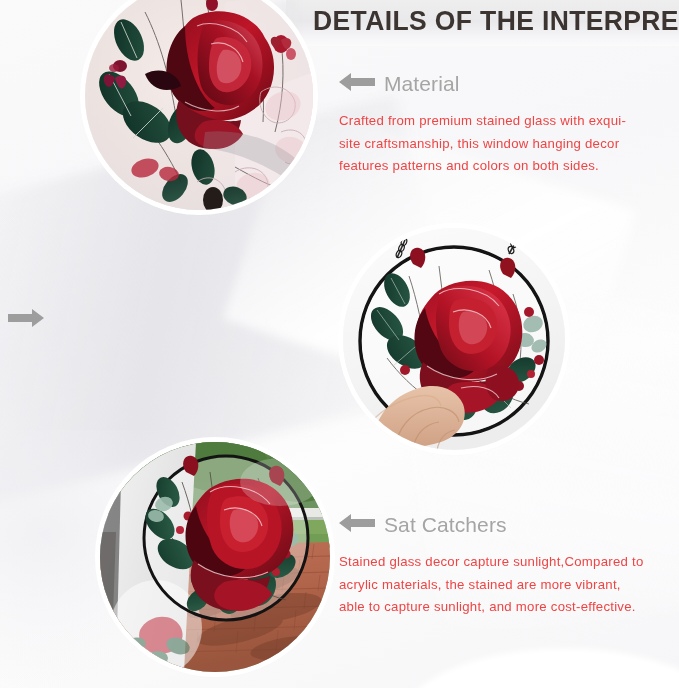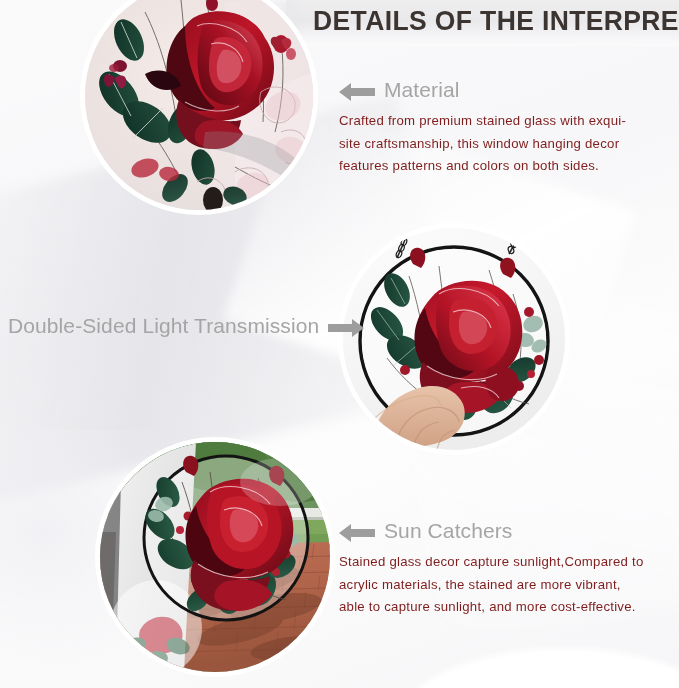--- a/index.html
+++ b/index.html
@@ -113,38 +113,38 @@
     border-radius: 50%;
     overflow: hidden;
     box-shadow: 0 0 0 5px #ffffff, 0 1px 5px rgba(120,120,130,.18);
   }
   .photo svg { display: block; width: 100%; height: 100%; }
 
   
   .block { position: absolute; }
   .block-head {
     display: flex;
-    align-items: flex-end;
+    align-items: flex-start;
     gap: 9px;
     height: 30px;
   }
   .block-head.to-right { justify-content: flex-start; }
   .head-text {
     font-size: 21px;
     color: #a6a5a5;
     letter-spacing: .1px;
     white-space: nowrap;
     font-weight: 400;
   }
   .arrow { flex: 0 0 auto; display: block; }
   .block-body {
     margin-top: 8px;
     font-size: 13.2px;
     line-height: 22.5px;
-    color: #7f1d1d;
+    color: #ef4444;
     letter-spacing: .25px;
     white-space: pre-line;
   }
 
   #blk-material { left: 339px; top: 72px; width: 336px; }
   #blk-transmission { left: 8px; top: 308px; width: 332px; }
   #blk-suncatchers { left: 339px; top: 513px; width: 338px; }
 
   #photo-1 { left: 85px; top: -18px; width: 228px; height: 228px; }
   #photo-2 { left: 343px; top: 228px; width: 222px; height: 222px; }
@@ -408,21 +408,20 @@
         <path d="M52 222 C54 200 68 184 88 180 C102 177 114 184 116 194" fill="none" stroke="#c0906f" stroke-width="1.2" opacity=".7"></path>
         <path d="M70 222 C72 206 82 196 96 194" fill="none" stroke="#c0906f" stroke-width="1.2" opacity=".7"></path>
         <path d="M94 222 C96 212 102 204 112 202" fill="none" stroke="#c0906f" stroke-width="1.2" opacity=".6"></path>
         <path d="M24 200 C34 184 54 172 76 168 C88 166 96 170 98 178" fill="none" stroke="#d8ab8c" stroke-width="1.4" opacity=".6"></path>
       </g>
     </svg>
   </div>
 
   <div class="block" id="blk-transmission">
     <div class="block-head to-right">
-      <span class="head-text">Double-Sided Light Transmission</span>
       <svg class="arrow" width="36" height="20" viewBox="0 0 36 20">
         <path d="M36 10 L24 1 L24 6 L0 6 L0 14 L24 14 L24 19 Z" fill="#9d9d9d"></path>
       </svg>
     </div>
   </div>
 
   <div class="photo" id="photo-3">
     <svg viewBox="0 0 230 230">
       <defs>
         <linearGradient id="p3sky" x1="0" y1="0" x2="0" y2="1">
@@ -594,20 +593,20 @@
 
       <ellipse cx="180" cy="40" rx="40" ry="24" fill="#ffffff" opacity=".22"></ellipse>
     </svg>
   </div>
 
   <div class="block" id="blk-suncatchers">
     <div class="block-head">
       <svg class="arrow" width="36" height="20" viewBox="0 0 36 20">
         <path d="M0 10 L12 1 L12 6 L36 6 L36 14 L12 14 L12 19 Z" fill="#9d9d9d"></path>
       </svg>
-      <span class="head-text">Sun Catchers</span>
+      <span class="head-text">Sat Catchers</span>
     </div>
     <div class="block-body">Stained glass decor capture sunlight,Compared to
 acrylic materials, the stained are more vibrant,
 able to capture sunlight, and more cost-effective.</div>
   </div>
 
 </div>
 
 </body></html>

